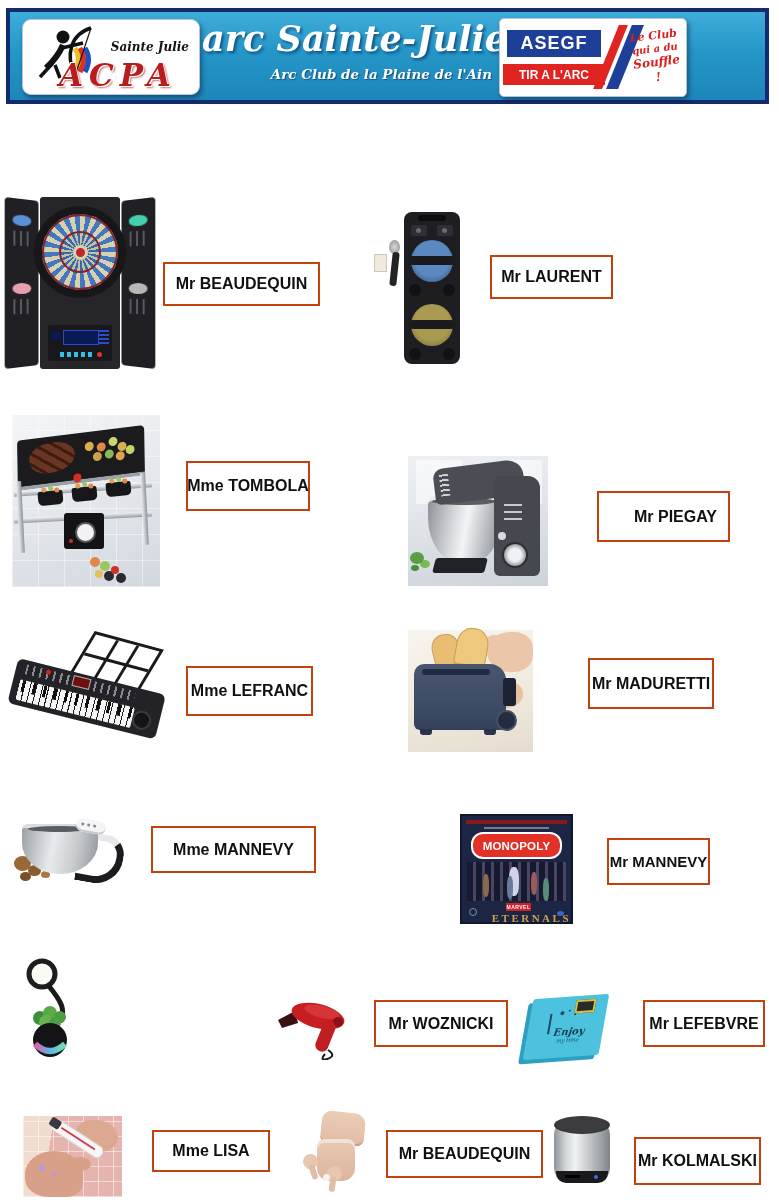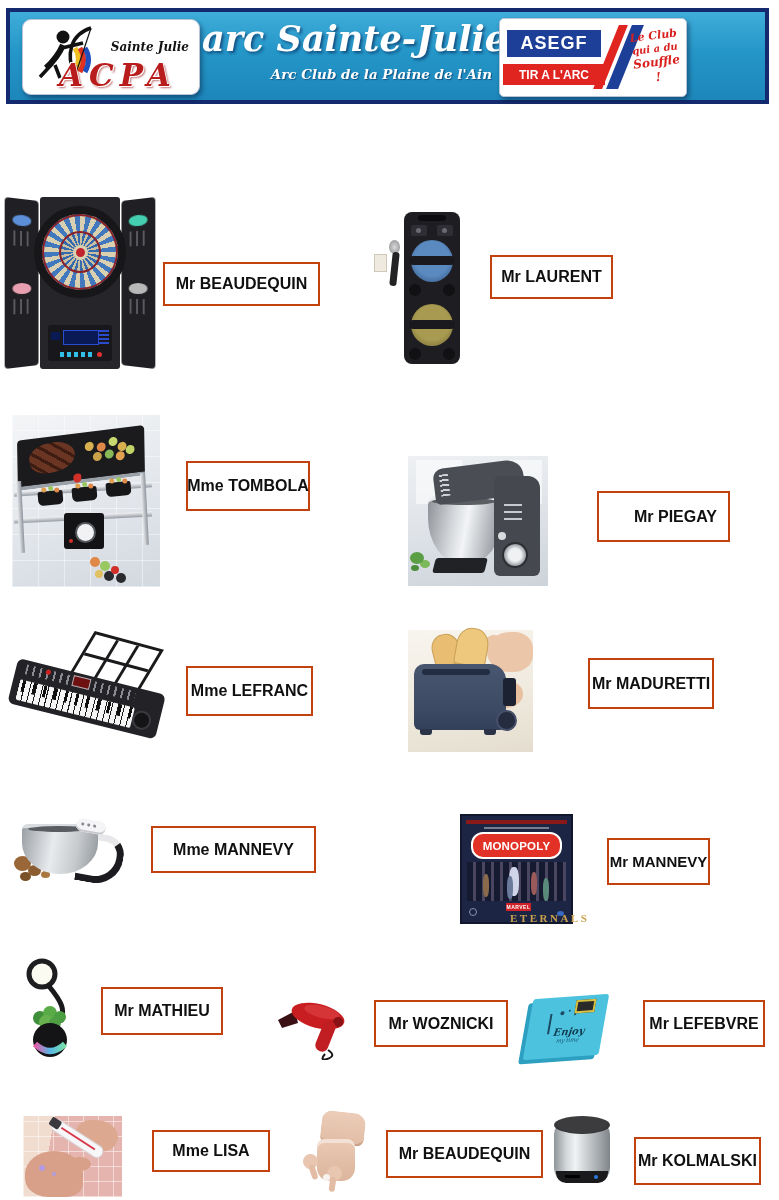--- a/index.html
+++ b/index.html
@@ -220,22 +220,22 @@
   .mp-banner{position:absolute;left:9px;top:16px;width:87px;height:23px;background:#e23228;border:2px solid #fff;
     border-radius:12px;display:flex;align-items:center;justify-content:center;color:#fff;font-weight:800;
     font-size:11.5px;letter-spacing:.2px;}
   .mp-chars{position:absolute;left:5px;top:46px;width:99px;height:39px;background:#151a30;
     background-image:repeating-linear-gradient(90deg,rgba(150,130,170,.0) 0 6px,rgba(160,140,175,.38) 6px 9px);}
   .mp-chars:before{content:"";position:absolute;left:42%;top:12%;width:10px;height:76%;background:#cfd4e8;border-radius:40%;}
   .mp-chars:after{content:"";position:absolute;left:16%;top:30%;width:6px;height:60%;background:#8a6a4a;border-radius:40%;
     box-shadow:24px 2px 0 #6a7a9a,48px -2px 0 #9a5a5a,60px 4px 0 #5a8a7a;}
   .mp-marvel{position:absolute;left:44px;top:87px;width:25px;height:8px;background:#d02028;color:#fff;font-size:5px;
     font-weight:700;display:flex;align-items:center;justify-content:center;letter-spacing:.5px;}
-  .mp-eternals{position:absolute;left:0;top:96px;width:100%;text-align:left;color:#caa24e;font-weight:700;
-    font-size:11px;letter-spacing:2.5px;font-family:"Liberation Serif",serif;padding-left:48px;}
+  .mp-eternals{position:absolute;left:0;top:96px;width:100%;text-align:right;color:#caa24e;font-weight:700;
+    font-size:11px;letter-spacing:2.5px;font-family:"Liberation Serif",serif;}
   .mp-dotl{position:absolute;left:7px;bottom:6px;width:6px;height:6px;border-radius:50%;border:1px solid #8a90a8;}
   .mp-dotr{position:absolute;right:7px;bottom:6px;width:7px;height:5px;background:#3a6ac0;border-radius:50%;}
 
   
   #img-lamp{left:22px;top:958px;width:60px;height:104px;}
   #img-dryer{left:276px;top:993px;width:72px;height:67px;}
 
   
   #img-scale{left:518px;top:995px;width:99px;height:68px;}
   .sc-sq{position:absolute;left:10px;top:2px;width:76px;height:60px;background:#4cc2df;border-radius:3px;
@@ -520,20 +520,19 @@
   </div>
 
   <div class="nb" id="nb-0">Mr BEAUDEQUIN</div>
   <div class="nb" id="nb-1">Mr LAURENT</div>
   <div class="nb" id="nb-2">Mme TOMBOLA</div>
   <div class="nb" id="nb-3">Mr PIEGAY</div>
   <div class="nb" id="nb-4">Mme LEFRANC</div>
   <div class="nb" id="nb-5">Mr MADURETTI</div>
   <div class="nb" id="nb-6">Mme MANNEVY</div>
   <div class="nb" id="nb-7">Mr MANNEVY</div>
-  <div class="nb" id="nb-8">Mr MATHIEU</div>
   <div class="nb" id="nb-9">Mr WOZNICKI</div>
   <div class="nb" id="nb-10">Mr LEFEBVRE</div>
   <div class="nb" id="nb-11">Mme LISA</div>
   <div class="nb" id="nb-12">Mr BEAUDEQUIN</div>
   <div class="nb" id="nb-13">Mr KOLMALSKI</div>
 
 </div>
 
 </body></html>

